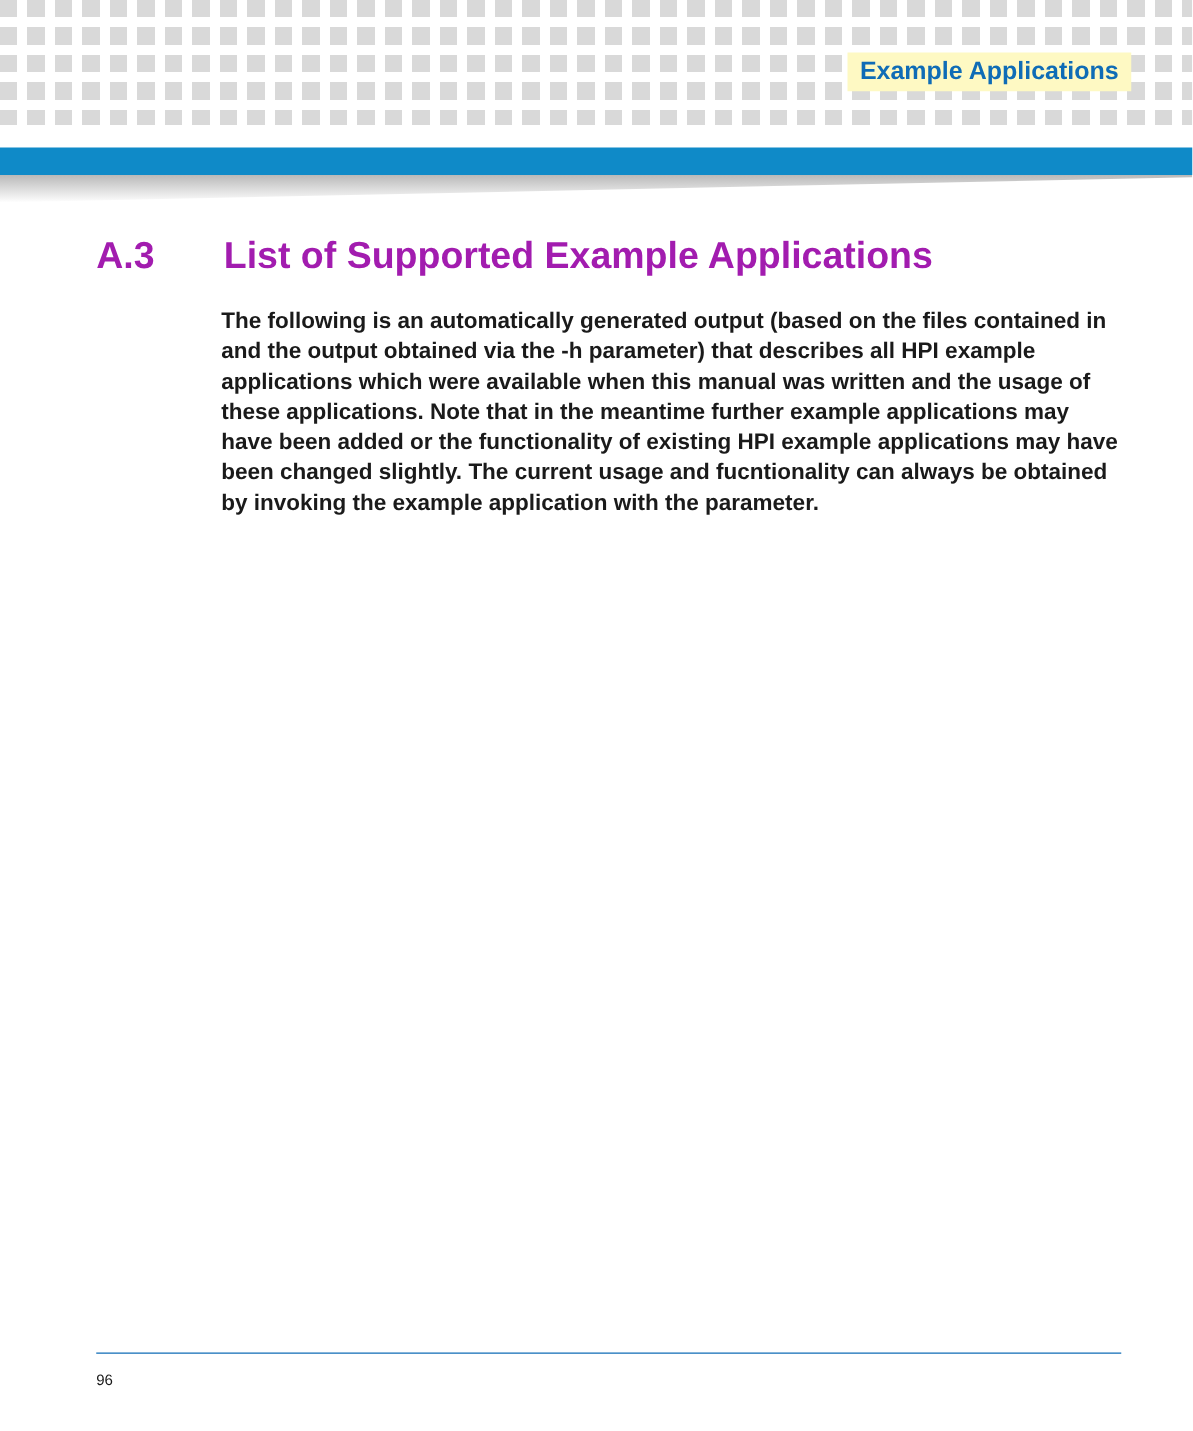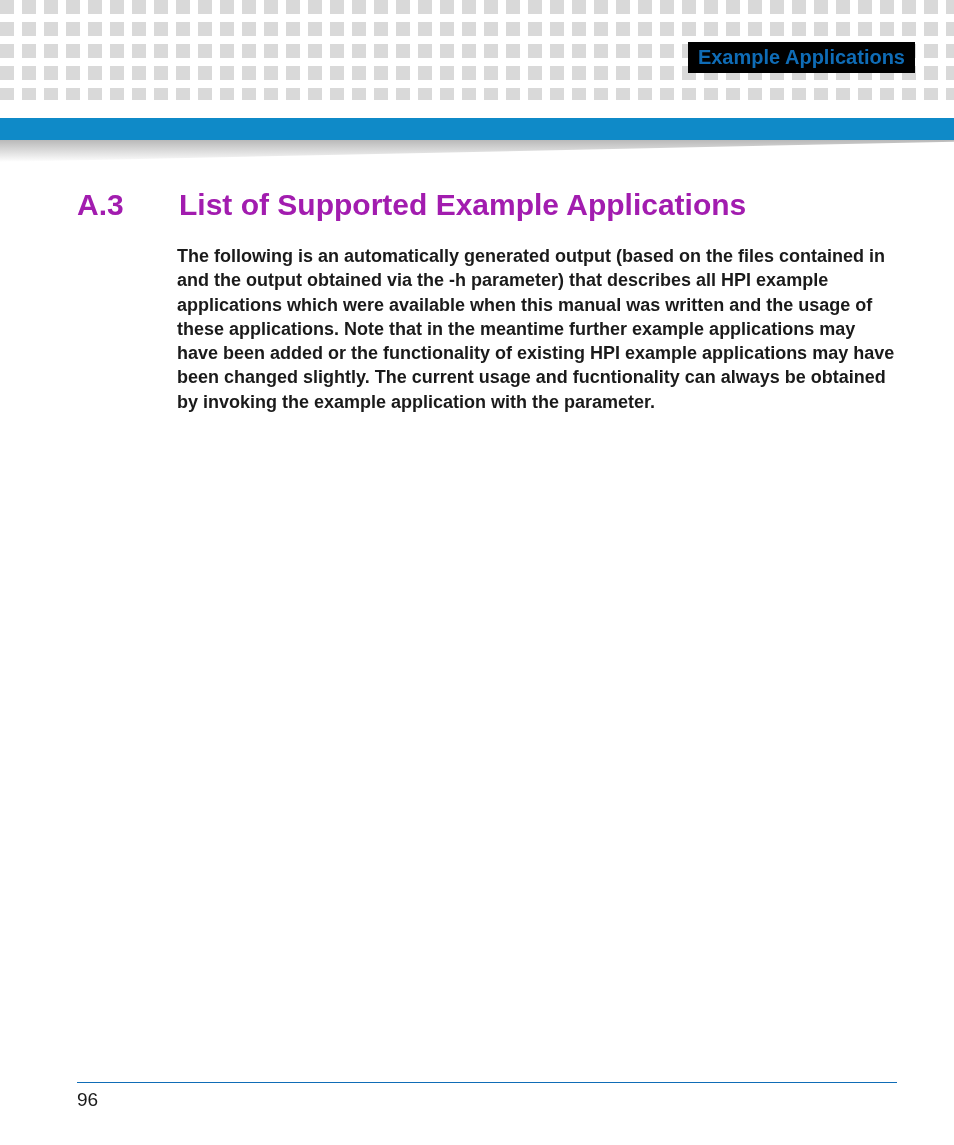--- a/index.html
+++ b/index.html
@@ -25,22 +25,22 @@
       repeating-linear-gradient(to bottom, #000 0 14px, transparent 14px 22px);
     -webkit-mask-composite: source-in;
     mask-image:
       repeating-linear-gradient(to right, #000 0 14px, transparent 14px 22px),
       repeating-linear-gradient(to bottom, #000 0 14px, transparent 14px 22px);
     mask-composite: intersect;
   }
   .header-white-box {
     position: absolute;
     top: 42px;
-    right: 39px;
-    background: #000000;
+    right: 49px;
+    background: #fef9c3;
     padding: 4px 10px;
   }
   .header-label {
     color: #0f6cb6;
     font-weight: 700;
     font-size: 20px;
   }
   .blue-bar {
     position: absolute;
     top: 118px;
@@ -90,21 +90,21 @@
     height: 1px;
     background: #0f6cb6;
   }
   .footer {
     position: absolute;
     bottom: 34px;
     left: 77px;
     width: 820px;
     display: flex;
     align-items: baseline;
-    font-size: 19px;
+    font-size: 12px;
     color: #1a1a1a;
   }
   .page-num { width: 100px; }
   .footer-title { flex: 1; text-align: left; padding-left: 38px;}
 </style>
 </head>
 <body>
 
 <div class="squares-bg"></div>
 

